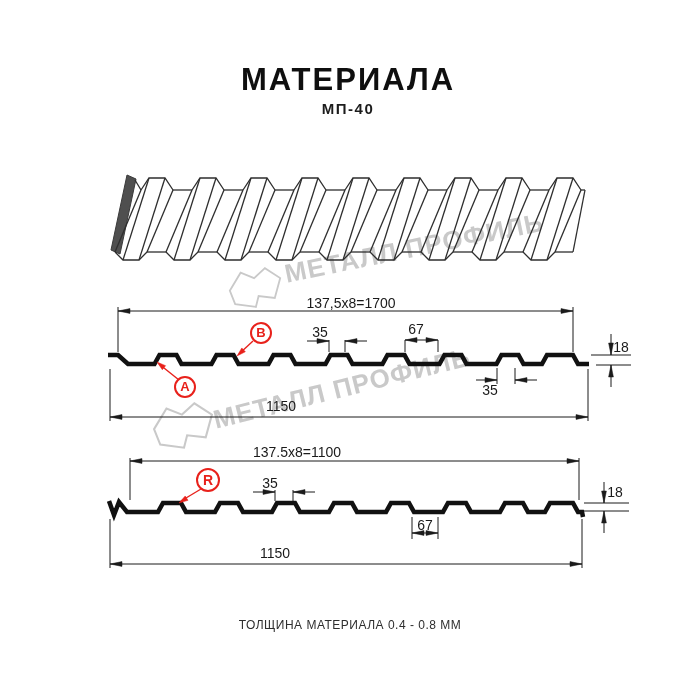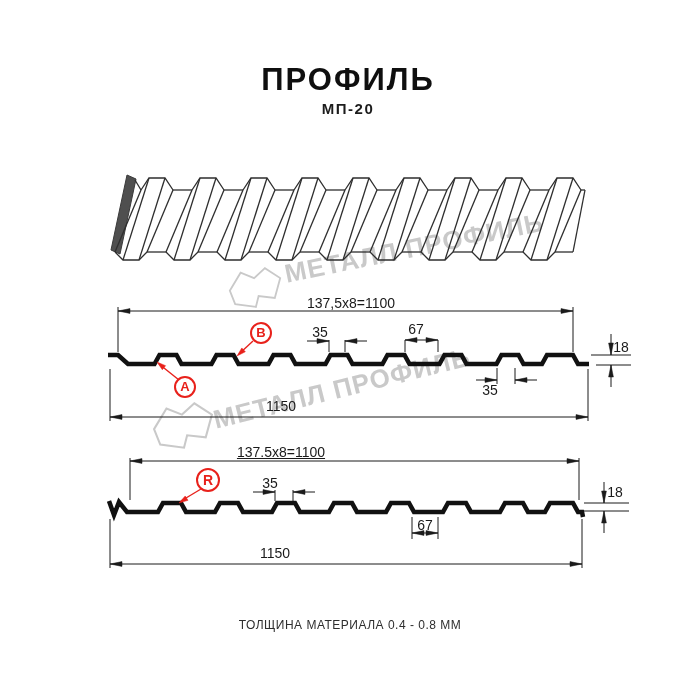--- a/index.html
+++ b/index.html
@@ -185,33 +185,33 @@
         <line x1="604" y1="482" x2="604" y2="503" stroke="#1b1b1b" stroke-width="1"></line>
         <path d="M604,503L606.4,491L601.6,491Z" fill="#1b1b1b" stroke="#1b1b1b" stroke-width="0.5" stroke-linejoin="miter"></path>
         <line x1="604" y1="533" x2="604" y2="511" stroke="#1b1b1b" stroke-width="1"></line>
         <path d="M604,511L601.6,523L606.4,523Z" fill="#1b1b1b" stroke="#1b1b1b" stroke-width="0.5" stroke-linejoin="miter"></path>
         <circle cx="208" cy="480" r="11" fill="none" stroke="#e8211b" stroke-width="2"></circle>
         <line x1="201" y1="489" x2="181" y2="501" stroke="#e8211b" stroke-width="1.4"></line>
         <path d="M179,503L187.98882966929116,500.36164043836504L185.19707710988675,495.9746007021581Z" fill="#e8211b" stroke="#e8211b" stroke-width="0.5" stroke-linejoin="miter"></path>
       </g>
     </svg>
 
-  <div class="title">ПРОФИЛЬ</div>
-  <div class="subtitle">МП-20</div>
+  <div class="title">МАТЕРИАЛА</div>
+  <div class="subtitle">МП-40</div>
   <div class="footer">ТОЛЩИНА МАТЕРИАЛА 0.4 - 0.8 ММ</div>
 
-  <span class="dim" style="left:351px;top:303px;">137,5x8=1100</span>
+  <span class="dim" style="left:351px;top:303px;">137,5x8=1700</span>
   <span class="dim" style="left:320px;top:332px;">35</span>
   <span class="dim" style="left:416px;top:329px;">67</span>
   <span class="dim" style="left:621px;top:347px;">18</span>
   <span class="dim" style="left:490px;top:390px;">35</span>
   <span class="dim" style="left:281px;top:406px;">1150</span>
   <span class="marker" style="left:185px;top:387px;">A</span>
   <span class="marker" style="left:261px;top:333px;">B</span>
 
-  <span class="dim" style="left:281px;top:452px;text-decoration:underline;">137.5x8=1100</span>
+  <span class="dim" style="left:297px;top:452px;">137.5x8=1100</span>
   <span class="dim" style="left:270px;top:483px;">35</span>
   <span class="dim" style="left:425px;top:525px;">67</span>
   <span class="dim" style="left:615px;top:492px;">18</span>
   <span class="dim" style="left:275px;top:553px;">1150</span>
   <span class="marker" style="left:208px;top:480px;font-size:14px;">R</span>
 
 </div>
 
 </body></html>

